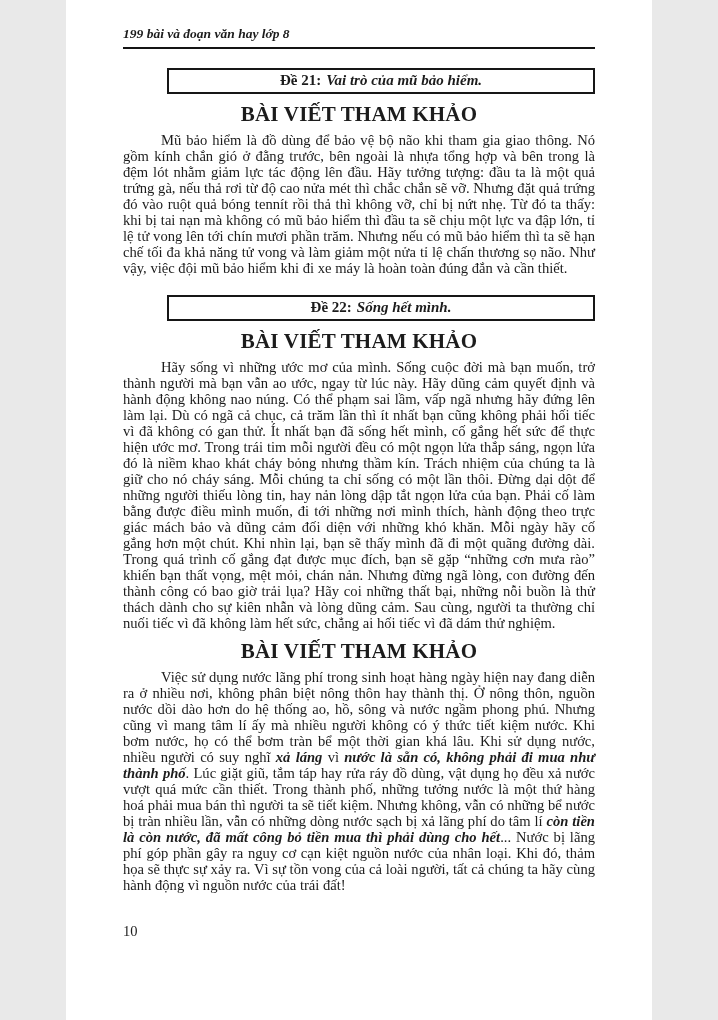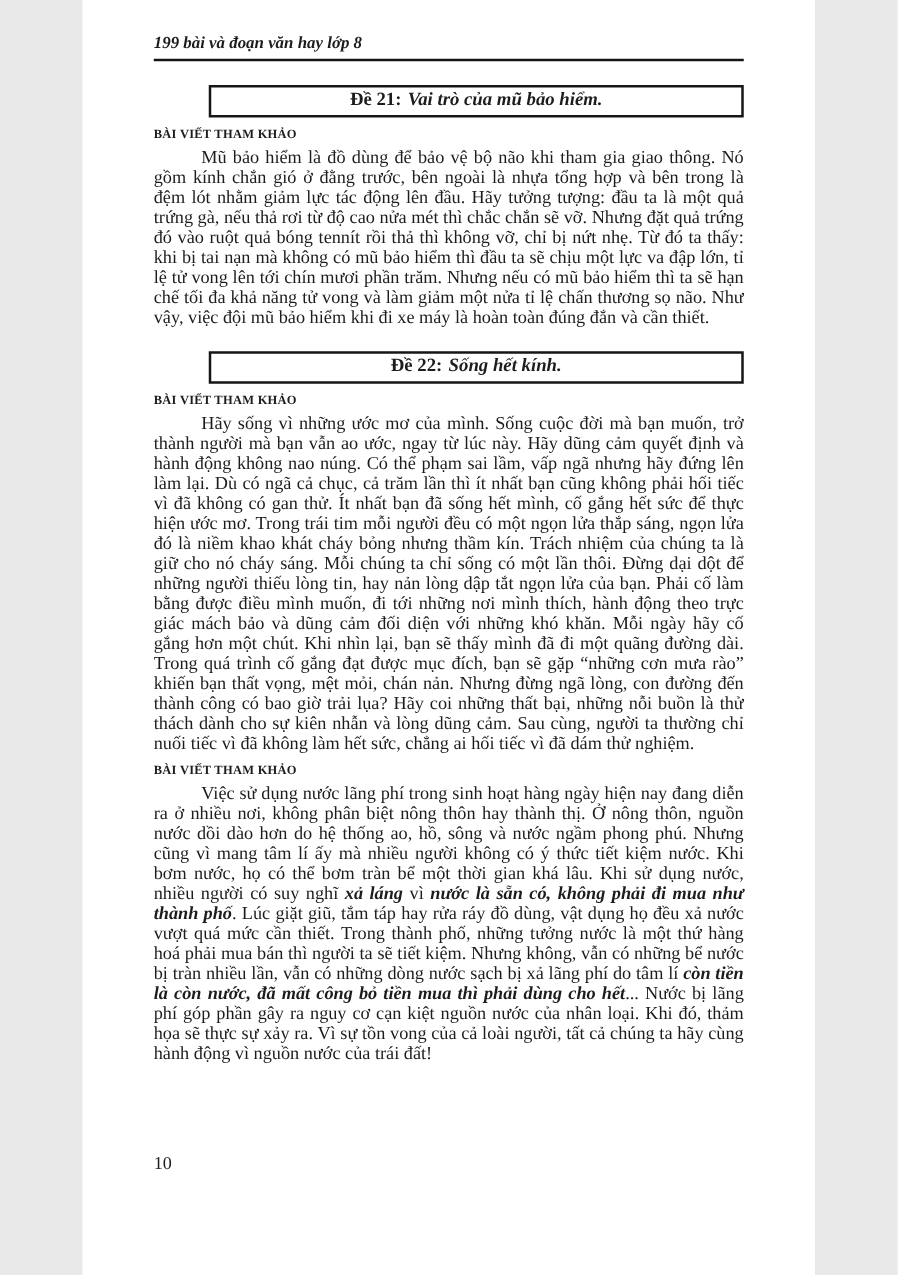--- a/index.html
+++ b/index.html
@@ -27,21 +27,22 @@
     text-align: center;
     margin-top: 19px;
     padding: 2px 4px 3px 4px;
     font-size: 15px;
     font-weight: bold;
     margin-left: 44px;
   }
   .topic-label { font-style: normal; }
   .topic-title { font-style: italic; margin-left: 5px; }
   .ref-heading {
-    font-size: 10px;
+    text-align: center;
+    font-size: 21px;
     font-weight: bold;
     margin: 8px 0 4px 0;
     letter-spacing: 0.2px;
   }
   .body-text {
     margin: 5px 0 8px 0;
     font-size: 14.6px;
     line-height: 16px;
     text-align: justify;
     text-indent: 38px;
@@ -64,21 +65,21 @@
     <span>199 bài và đoạn văn hay lớp 8</span>
   </div>
 
   <section>
     <div class="topic-box"><span class="topic-label">Đề 21:</span><span class="topic-title">Vai trò của mũ bảo hiểm.</span></div>
     <div class="ref-heading">BÀI VIẾT THAM KHẢO</div>
     <p class="body-text"><span>Mũ bảo hiểm là đồ dùng để bảo vệ bộ não khi tham gia giao thông. Nó gồm kính chắn gió ở đằng trước, bên ngoài là nhựa tổng hợp và bên trong là đệm lót nhằm giảm lực tác động lên đầu. Hãy tưởng tượng: đầu ta là một quả trứng gà, nếu thả rơi từ độ cao nửa mét thì chắc chắn sẽ vỡ. Nhưng đặt quả trứng đó vào ruột quả bóng tennít rồi thả thì không vỡ, chỉ bị nứt nhẹ. Từ đó ta thấy: khi bị tai nạn mà không có mũ bảo hiểm thì đầu ta sẽ chịu một lực va đập lớn, tỉ lệ tử vong lên tới chín mươi phần trăm. Nhưng nếu có mũ bảo hiểm thì ta sẽ hạn chế tối đa khả năng tử vong và làm giảm một nửa tỉ lệ chấn thương sọ não. Như vậy, việc đội mũ bảo hiểm khi đi xe máy là hoàn toàn đúng đắn và cần thiết.</span></p>
   </section>
 
   <section>
-    <div class="topic-box"><span class="topic-label">Đề 22:</span><span class="topic-title">Sống hết kính.</span></div>
+    <div class="topic-box"><span class="topic-label">Đề 22:</span><span class="topic-title">Sống hết mình.</span></div>
     <div class="ref-heading">BÀI VIẾT THAM KHẢO</div>
     <p class="body-text"><span>Hãy sống vì những ước mơ của mình. Sống cuộc đời mà bạn muốn, trở thành người mà bạn vẫn ao ước, ngay từ lúc này. Hãy dũng cảm quyết định và hành động không nao núng. Có thể phạm sai lầm, vấp ngã nhưng hãy đứng lên làm lại. Dù có ngã cả chục, cả trăm lần thì ít nhất bạn cũng không phải hối tiếc vì đã không có gan thử. Ít nhất bạn đã sống hết mình, cố gắng hết sức để thực hiện ước mơ. Trong trái tim mỗi người đều có một ngọn lửa thắp sáng, ngọn lửa đó là niềm khao khát cháy bỏng nhưng thầm kín. Trách nhiệm của chúng ta là giữ cho nó cháy sáng. Mỗi chúng ta chỉ sống có một lần thôi. Đừng dại dột để những người thiếu lòng tin, hay nản lòng dập tắt ngọn lửa của bạn. Phải cố làm bằng được điều mình muốn, đi tới những nơi mình thích, hành động theo trực giác mách bảo và dũng cảm đối diện với những khó khăn. Mỗi ngày hãy cố gắng hơn một chút. Khi nhìn lại, bạn sẽ thấy mình đã đi một quãng đường dài. Trong quá trình cố gắng đạt được mục đích, bạn sẽ gặp “những cơn mưa rào” khiến bạn thất vọng, mệt mỏi, chán nản. Nhưng đừng ngã lòng, con đường đến thành công có bao giờ trải lụa? Hãy coi những thất bại, những nỗi buồn là thử thách dành cho sự kiên nhẫn và lòng dũng cảm. Sau cùng, người ta thường chỉ nuối tiếc vì đã không làm hết sức, chẳng ai hối tiếc vì đã dám thử nghiệm.</span></p>
   </section>
 
   <section>
     <div class="ref-heading">BÀI VIẾT THAM KHẢO</div>
     <p class="body-text"><span>Việc sử dụng nước lãng phí trong sinh hoạt hàng ngày hiện nay đang diễn ra ở nhiều nơi, không phân biệt nông thôn hay thành thị. Ở nông thôn, nguồn nước dồi dào hơn do hệ thống ao, hồ, sông và nước ngầm phong phú. Nhưng cũng vì mang tâm lí ấy mà nhiều người không có ý thức tiết kiệm nước. Khi bơm nước, họ có thể bơm tràn bể một thời gian khá lâu. Khi sử dụng nước, nhiều người có suy nghĩ </span><span class="it">xả láng</span><span> vì </span><span class="it">nước là sẵn có, không phải đi mua như thành phố</span><span>. Lúc giặt giũ, tắm táp hay rửa ráy đồ dùng, vật dụng họ đều xả nước vượt quá mức cần thiết. Trong thành phố, những tưởng nước là một thứ hàng hoá phải mua bán thì người ta sẽ tiết kiệm. Nhưng không, vẫn có những bể nước bị tràn nhiều lần, vẫn có những dòng nước sạch bị xả lãng phí do tâm lí </span><span class="it">còn tiền là còn nước, đã mất công bỏ tiền mua thì phải dùng cho hết</span><span>... Nước bị lãng phí góp phần gây ra nguy cơ cạn kiệt nguồn nước của nhân loại. Khi đó, thảm họa sẽ thực sự xảy ra. Vì sự tồn vong của cả loài người, tất cả chúng ta hãy cùng hành động vì nguồn nước của trái đất!</span></p>
   </section>
 
   <div class="page-number">10</div>

